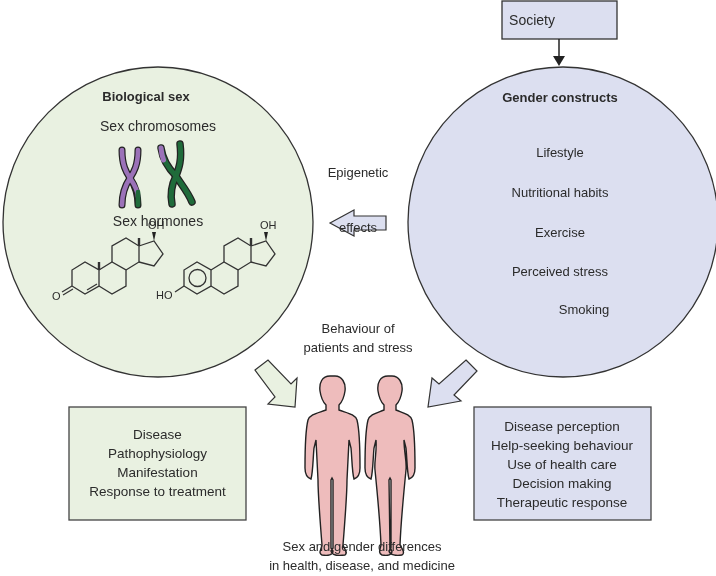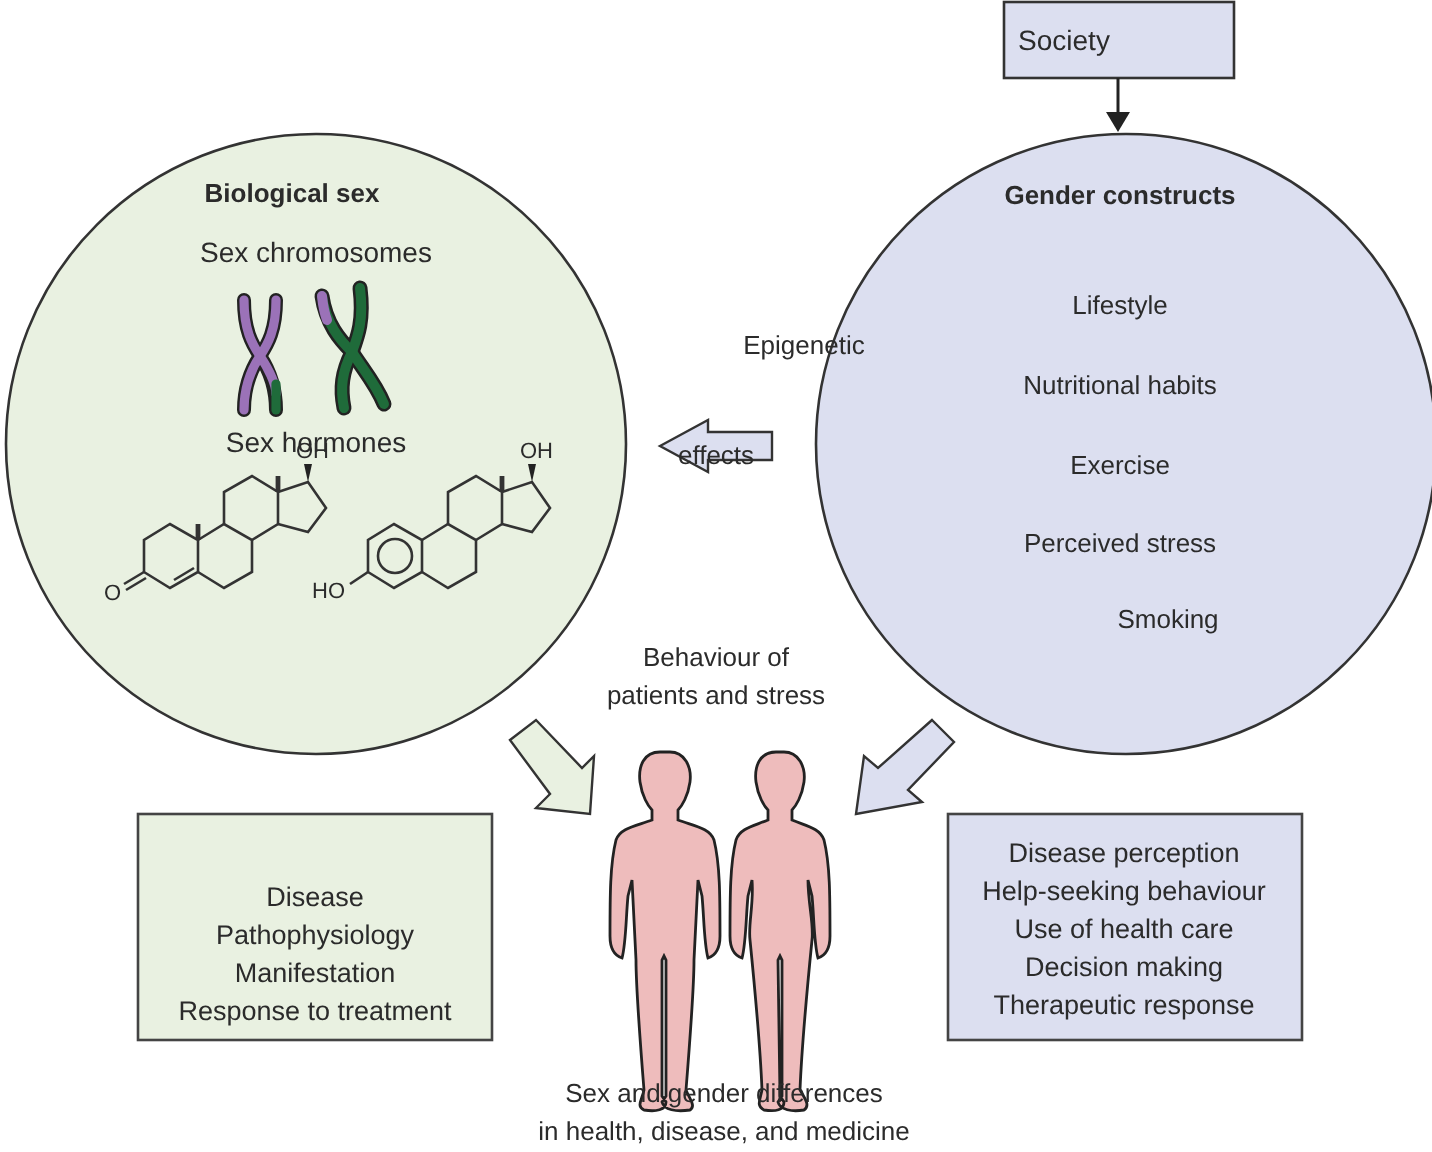--- a/index.html
+++ b/index.html
@@ -95,27 +95,27 @@
 <div class="txt" style="left:158px; top:117px; font-size:14px;">Sex chromosomes</div>
 <div class="txt" style="left:158px; top:212px; font-size:14px;">Sex hormones</div>
 
 <div class="txt bold" style="left:560px; top:89px;">Gender constructs</div>
 <div class="txt" style="left:560px; top:144px;">Lifestyle</div>
 <div class="txt" style="left:560px; top:184px;">Nutritional habits</div>
 <div class="txt" style="left:560px; top:224px;">Exercise</div>
 <div class="txt" style="left:560px; top:263px;">Perceived stress</div>
 <div class="txt" style="left:584px; top:301px;">Smoking</div>
 
-<div class="txt" style="left:358px; top:164px;margin-left:44px;">Epigenetic</div>
+<div class="txt" style="left:358px; top:164px;">Epigenetic</div>
 <div class="txt" style="left:358px; top:183px;margin-top:36px;">effects</div>
 
 <div class="txt" style="left:358px; top:320px;">Behaviour of</div>
 <div class="txt" style="left:358px; top:339px;">patients and stress</div>
 
-<div class="box-text" style="left:69px; top:439px; width:177px;">
+<div class="box-text" style="left:69px; top:425px; width:177px;">
   <div>Disease</div>
   <div>Pathophysiology</div>
   <div>Manifestation</div>
   <div>Response to treatment</div>
 </div>
 
 <div class="box-text" style="left:474px; top:417px; width:176px;">
   <div>Disease perception</div>
   <div>Help-seeking behaviour</div>
   <div>Use of health care</div>

